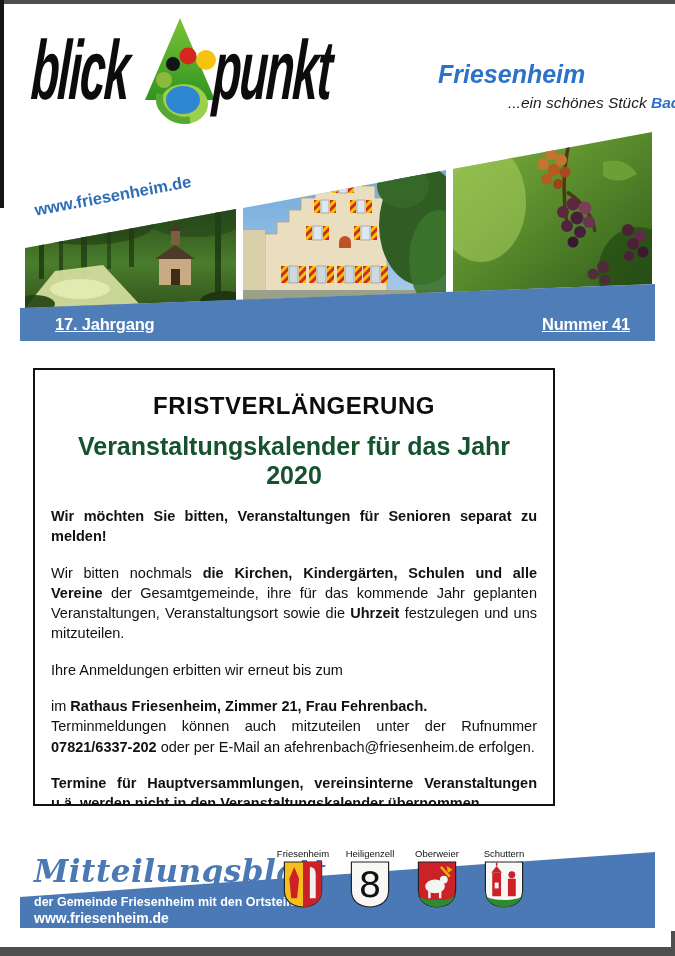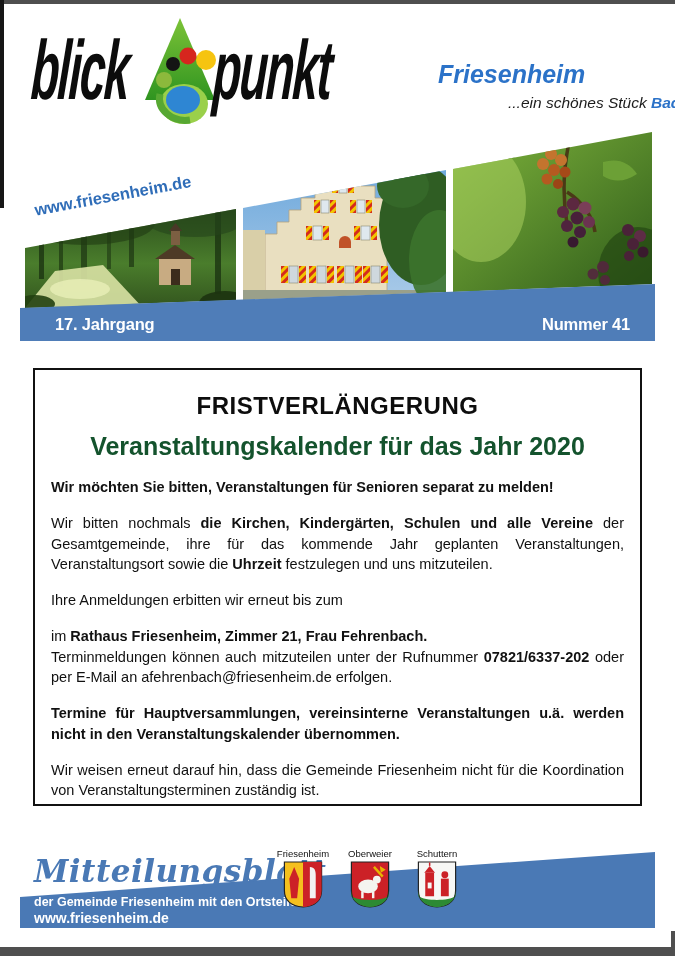--- a/index.html
+++ b/index.html
@@ -28,24 +28,24 @@
   
   .photo{position:absolute;overflow:hidden;}
   .photo svg{display:block;width:100%;height:100%;}
   .photo-a{left:25px;top:209px;width:211px;height:99px;clip-path:polygon(0 39px,100% 0,100% 91px,0 100%);}
   .photo-b{left:243px;top:170px;width:203px;height:130px;clip-path:polygon(0 38px,100% 0,100% 122px,0 100%);}
   .photo-c{left:453px;top:132px;width:199px;height:160px;clip-path:polygon(0 37px,100% 0,100% 152px,0 100%);}
 
   .issue-band{position:absolute;left:20px;top:284px;width:635px;height:57px;background:#4f7db8;
               clip-path:polygon(0 24px,100% 0,100% 100%,0 100%);}
   .issue-row{position:absolute;left:35px;right:25px;bottom:7px;display:flex;justify-content:space-between;
-             color:#ffffff;font-weight:bold;font-size:16.5px;letter-spacing:-.2px;}
-
-  
-  .notice-box{position:absolute;left:33px;top:368px;width:609px;height:438px;border:2px solid #111;
+             color:#ffffff;font-weight:bold;font-size:16.5px;letter-spacing:-.2px;text-decoration:underline;}
+
+  
+  .notice-box{position:absolute;left:33px;top:368px;width:522px;height:438px;border:2px solid #111;
               box-sizing:border-box;background:#fff;overflow:hidden;padding:18px 16px 0 16px;}
   .notice-h1{text-align:center;font-size:24px;font-weight:bold;color:#0d0d0d;margin:4px 0 0 0;letter-spacing:.5px;}
   .notice-h2{text-align:center;font-size:25px;font-weight:bold;color:#14532d;margin:12px 0 0 0;}
   .notice-box p{font-size:14.5px;line-height:1.4;color:#111;text-align:justify;margin:16px 0 0 0;}
 
   
   .footer-band{position:absolute;left:20px;top:852px;width:635px;height:76px;background:#4a79b5;
                clip-path:polygon(0 45px,100% 0,100% 100%,0 100%);}
   .footer-script{position:absolute;left:34px;top:853px;font-family:"DejaVu Serif", serif;font-weight:bold;
                  font-style:italic;font-size:31px;color:#4a79b5;letter-spacing:.5px;}
@@ -265,20 +265,27 @@
     <div class="crest">
       <span class="crest-label">Friesenheim</span>
       <svg viewBox="0 0 40 48">
         <path d="M1,1 H39 V30 C39,42 30,46 20,47 C10,46 1,42 1,30 Z" fill="#f5c01e" stroke="#222" stroke-width="1.2"></path>
         <path d="M20,1 H39 V30 C39,42 30,46 20,47 Z" fill="#cc2127"></path>
         <path d="M11,6 L16,18 L14,38 L8,38 L6,18 Z" fill="#cc2127"></path>
         <path d="M27,6 c5,0 6,4 6,9 V38 h-6 Z" fill="#f2f2f2"></path>
       </svg>
     </div>
     <div class="crest">
+      <span class="crest-label">Heiligenzell</span>
+      <svg viewBox="0 0 40 48">
+        <path d="M1,1 H39 V30 C39,42 30,46 20,47 C10,46 1,42 1,30 Z" fill="#f7f7f5" stroke="#222" stroke-width="1.2"></path>
+        <text x="20" y="37" text-anchor="middle" font-family="DejaVu Sans, sans-serif" font-size="37" fill="#111">8</text>
+      </svg>
+    </div>
+    <div class="crest">
       <span class="crest-label">Oberweier</span>
       <svg viewBox="0 0 40 48">
         <path d="M1,1 H39 V30 C39,42 30,46 20,47 C10,46 1,42 1,30 Z" fill="#cc2127" stroke="#222" stroke-width="1.2"></path>
         <path d="M1,36 C8,41 32,41 39,36 V30 C39,42 30,46 20,47 C10,46 1,42 1,30 Z" fill="#2c8a33"></path>
         <line x1="24" y1="6" x2="33" y2="16" stroke="#e8b400" stroke-width="2.5"></line>
         <polygon points="30,5 36,9 31,12" fill="#e8b400"></polygon>
         <ellipse cx="18" cy="26" rx="10" ry="7" fill="#f4f4f0"></ellipse>
         <circle cx="27" cy="19" r="4" fill="#f4f4f0"></circle>
         <rect x="11" y="31" width="2.5" height="7" fill="#f4f4f0"></rect>
         <rect x="22" y="31" width="2.5" height="7" fill="#f4f4f0"></rect>

